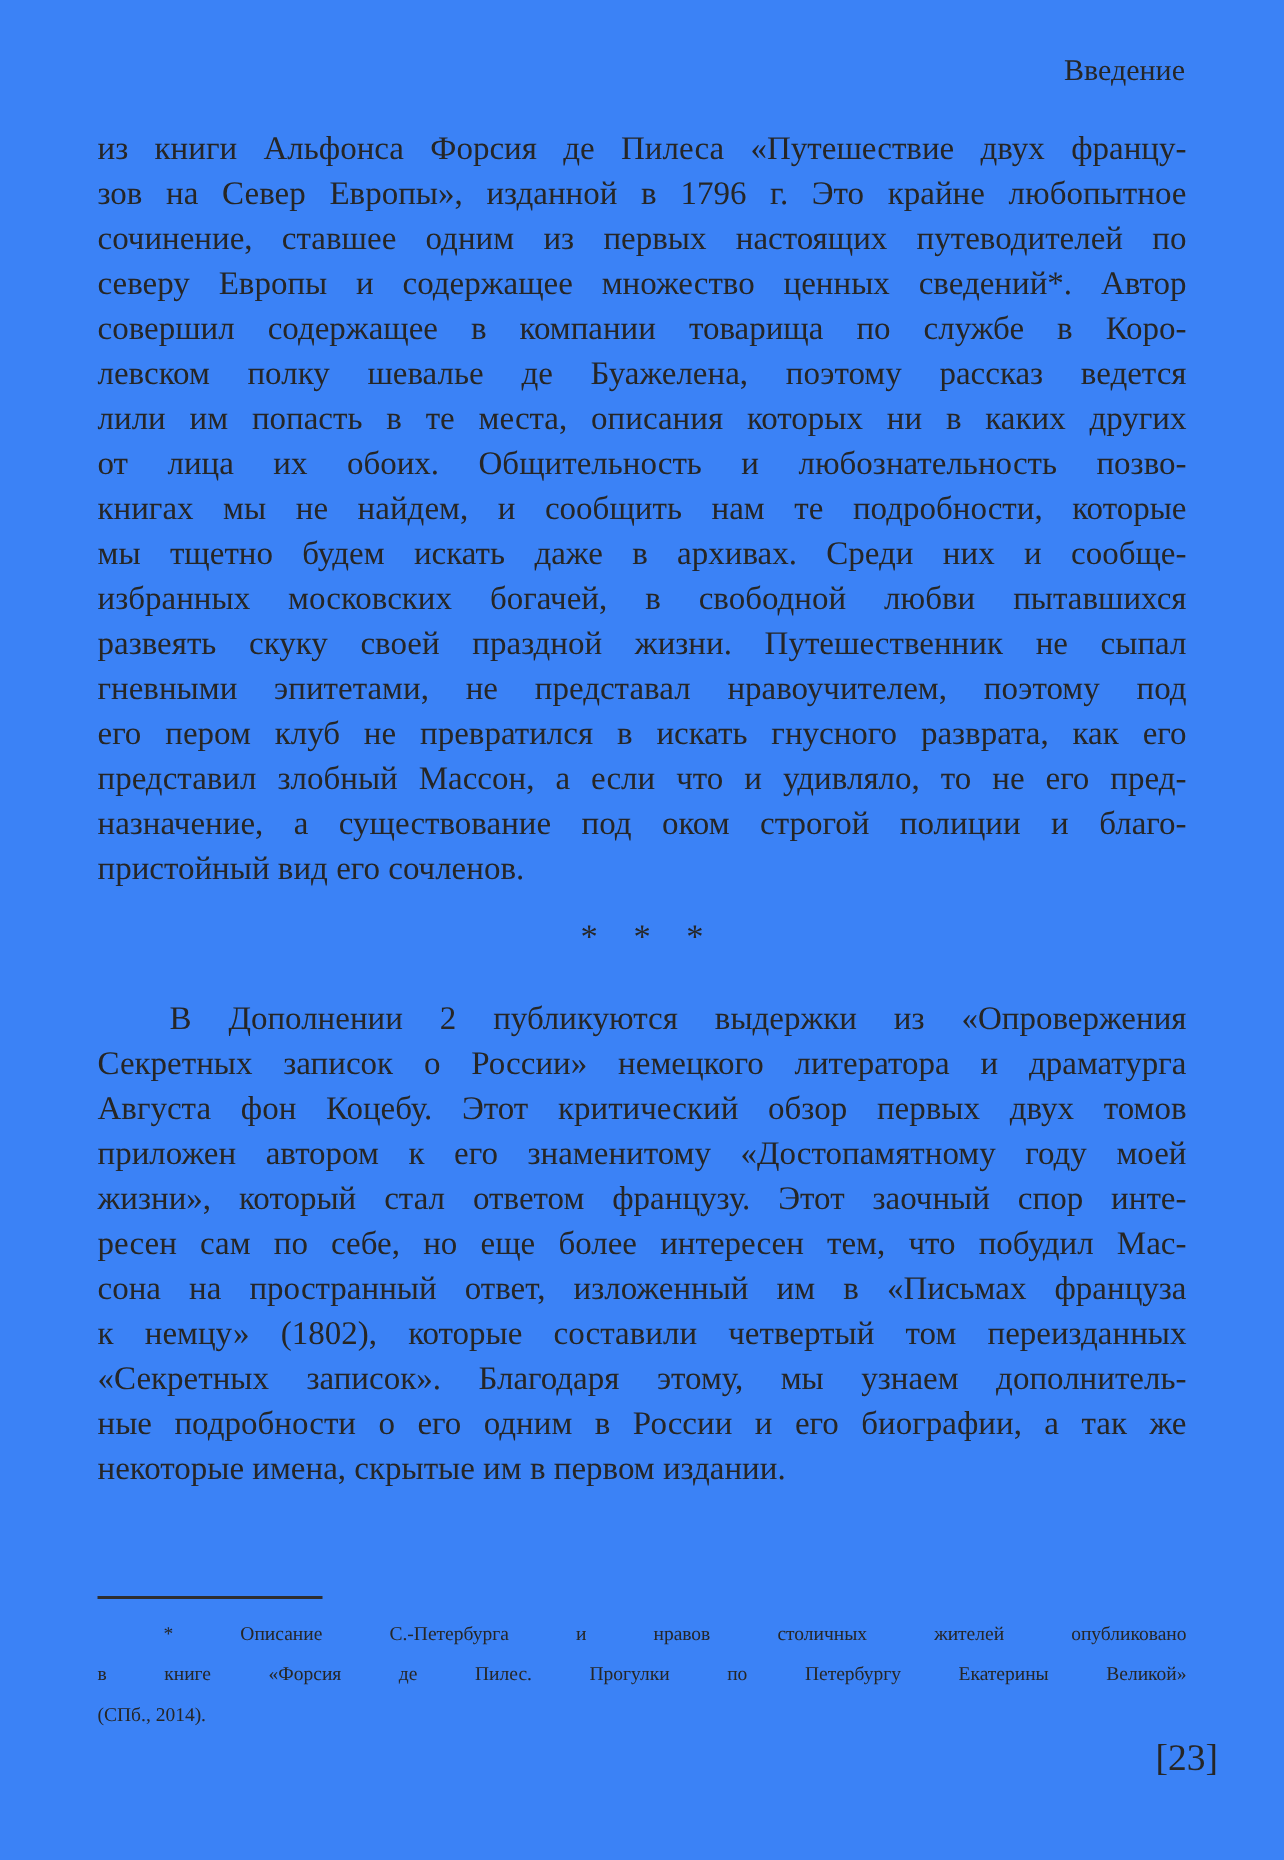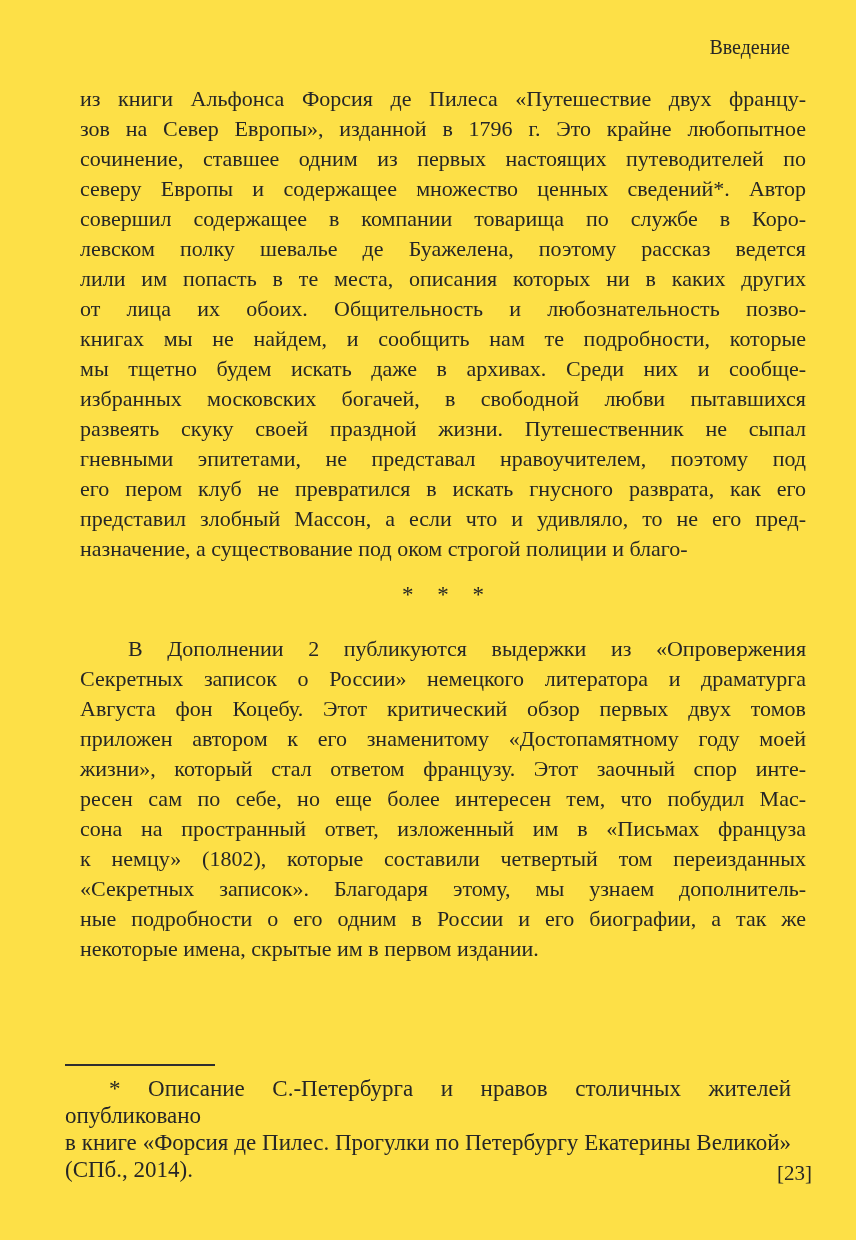--- a/index.html
+++ b/index.html
@@ -4,40 +4,39 @@
 <style>
   html, body {
     margin: 0;
     padding: 0;
     background: #ffffff;
   }
   .page {
     position: relative;
     width: 856px;
     height: 1240px;
-    background: #fde047;
+    background: #3b82f6;
     font-family: "Liberation Serif", "DejaVu Serif", serif;
     color: #262626;
     overflow: hidden;
   }
   .running-head {
     position: absolute;
     top: 36px;
     right: 66px;
     font-size: 20px;
     line-height: 22px;
   }
   .text-block {
     position: absolute;
     left: 65px;
     top: 84px;
     width: 726px;
     font-size: 22px;
     line-height: 30px;
-    margin-left: 15px;
   }
   .line {
     text-align: justify;
     text-align-last: justify;
   }
   .para .line:last-child {
     text-align-last: left;
   }
   .para-indent .line:first-child {
     text-indent: 48px;
@@ -48,40 +47,40 @@
     line-height: 30px;
     letter-spacing: 9px;
     padding-left: 9px; 
     margin: 16px 0 24px 0;
   }
   .footnote {
     position: absolute;
     left: 65px;
     top: 1064px;
     width: 726px;
-    font-size: 23px;
+    font-size: 13px;
     line-height: 27px;
   }
   .footnote-rule {
     width: 150px;
     height: 0;
     border-top: 2px solid #2e2e2e;
     margin-bottom: 9px;
   }
   .footnote .line:first-child {
     text-indent: 44px;
   }
   .footnote .line:last-child {
     text-align-last: left;
   }
   .page-number {
     position: absolute;
     top: 1161px;
     right: 44px;
-    font-size: 21px;
+    font-size: 25px;
     line-height: 24px;
   }
 </style>
 </head>
 <body>
 
 <div class="page">
 
   <div class="running-head">Введение</div>
 
@@ -97,20 +96,21 @@
         <div class="line">лили им попасть в те места, описания которых ни в каких других</div>
         <div class="line">от лица их обоих. Общительность и любознательность позво-</div>
         <div class="line">книгах мы не найдем, и сообщить нам те подробности, которые</div>
         <div class="line">мы тщетно будем искать даже в архивах. Среди них и сообще-</div>
         <div class="line">избранных московских богачей, в свободной любви пытавшихся</div>
         <div class="line">развеять скуку своей праздной жизни. Путешественник не сыпал</div>
         <div class="line">гневными эпитетами, не представал нравоучителем, поэтому под</div>
         <div class="line">его пером клуб не превратился в искать гнусного разврата, как его</div>
         <div class="line">представил злобный Массон, а если что и удивляло, то не его пред-</div>
         <div class="line">назначение, а существование под оком строгой полиции и благо-</div>
+        <div class="line">пристойный вид его сочленов.</div>
       </div>
 
     <div class="separator">* * *</div>
 
     <div class="para para-indent">
         <div class="line">В Дополнении 2 публикуются выдержки из «Опровержения</div>
         <div class="line">Секретных записок о России» немецкого литератора и драматурга</div>
         <div class="line">Августа фон Коцебу. Этот критический обзор первых двух томов</div>
         <div class="line">приложен автором к его знаменитому «Достопамятному году моей</div>
         <div class="line">жизни», который стал ответом французу. Этот заочный спор инте-</div>

